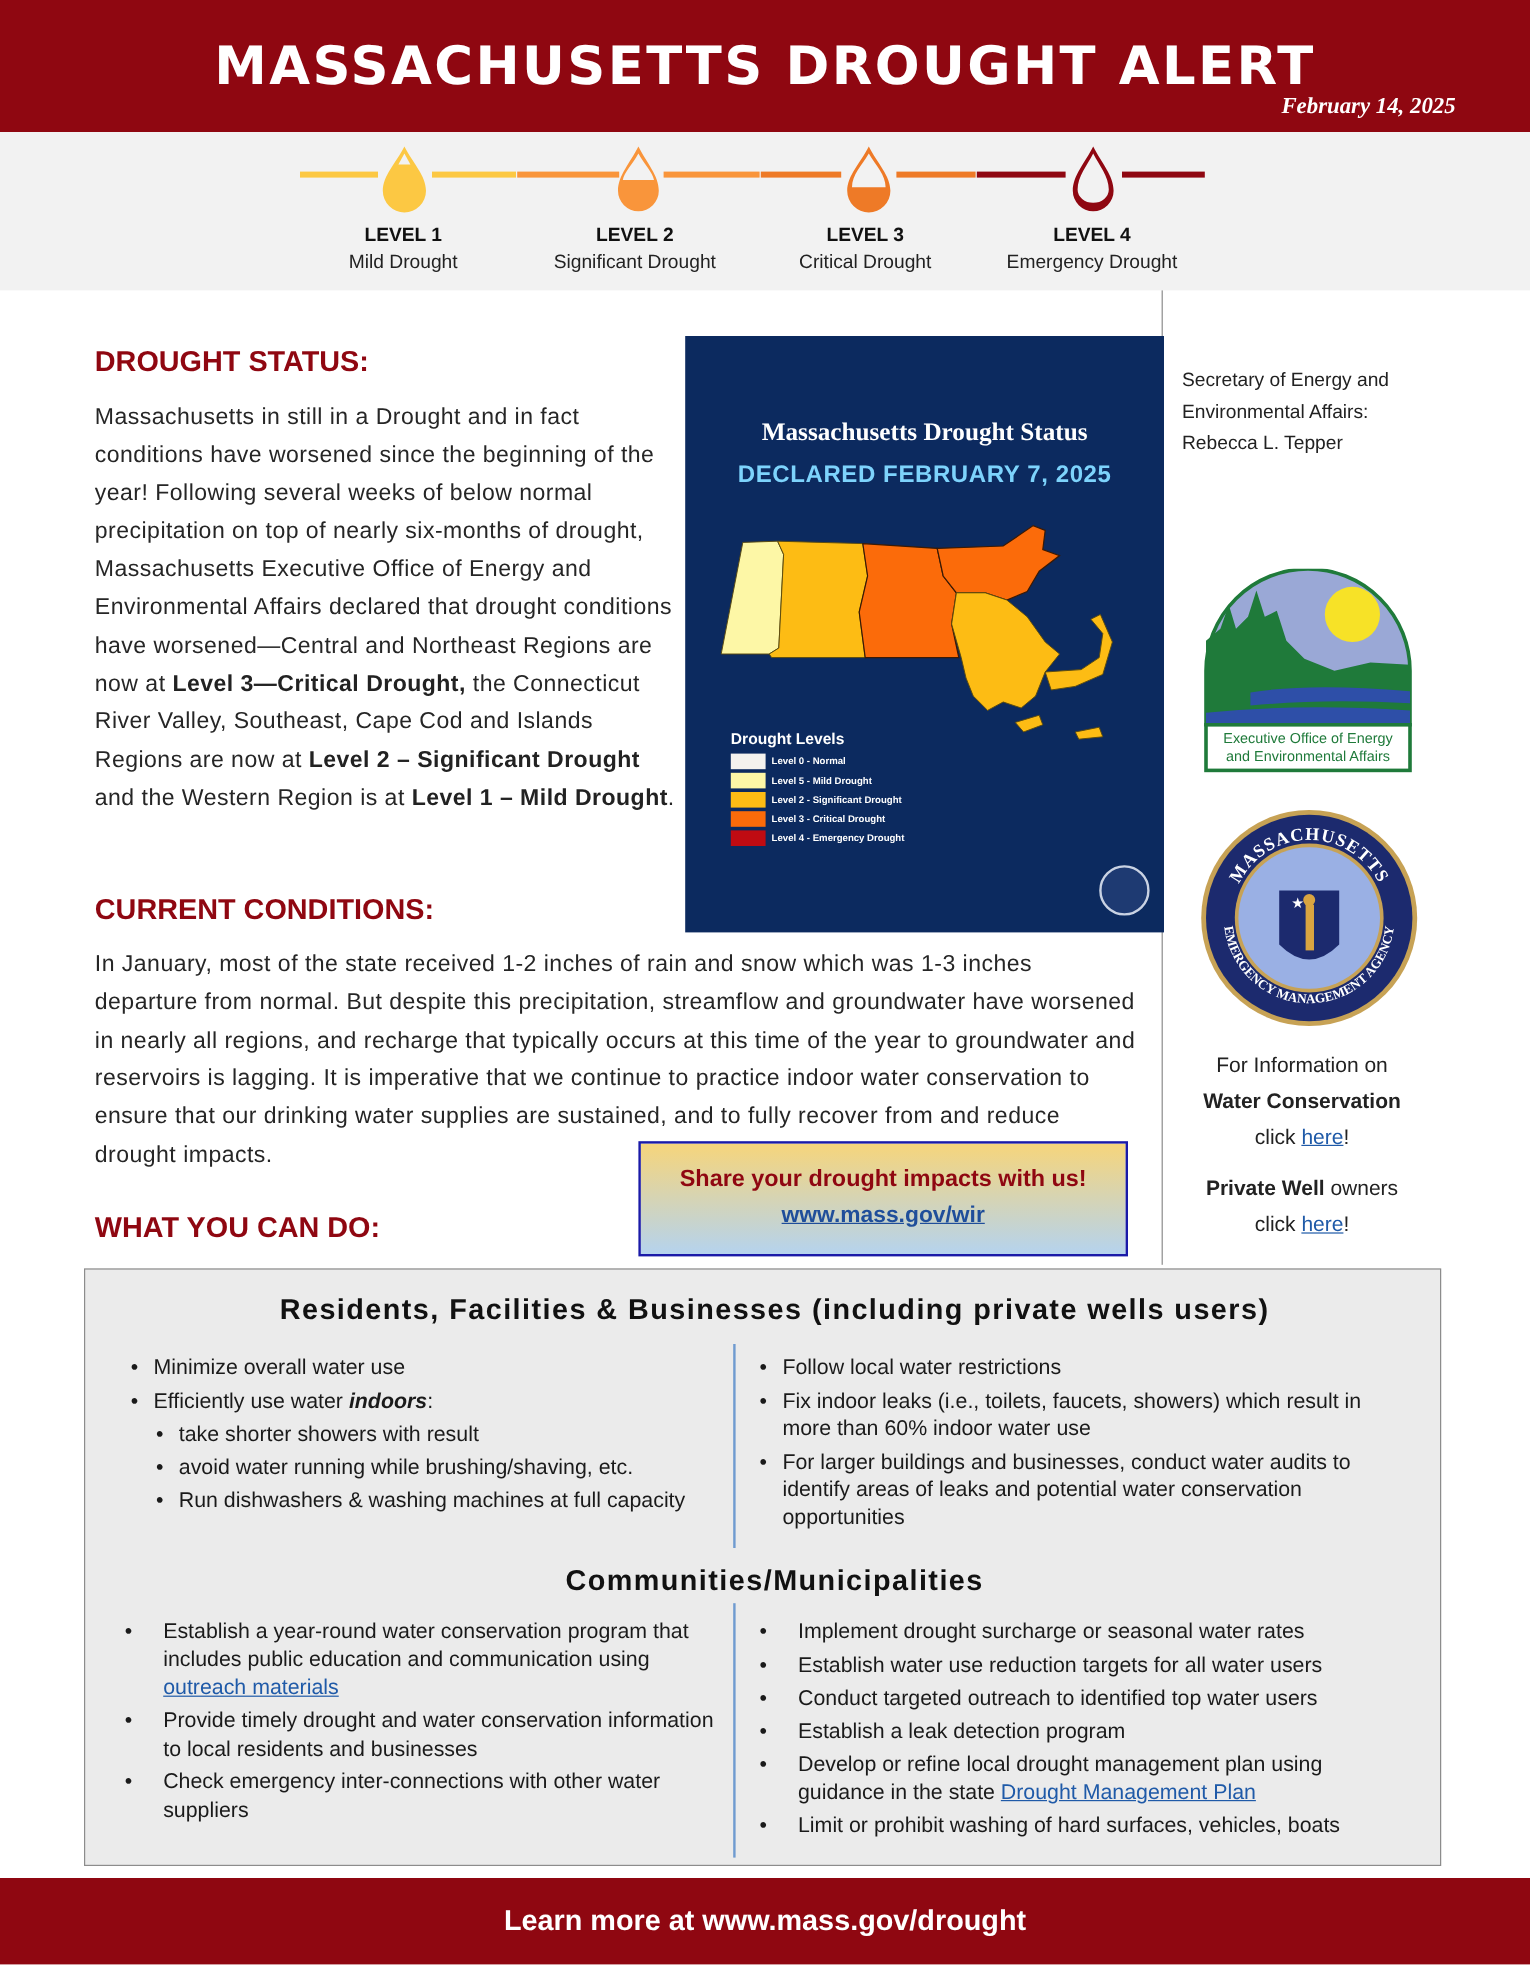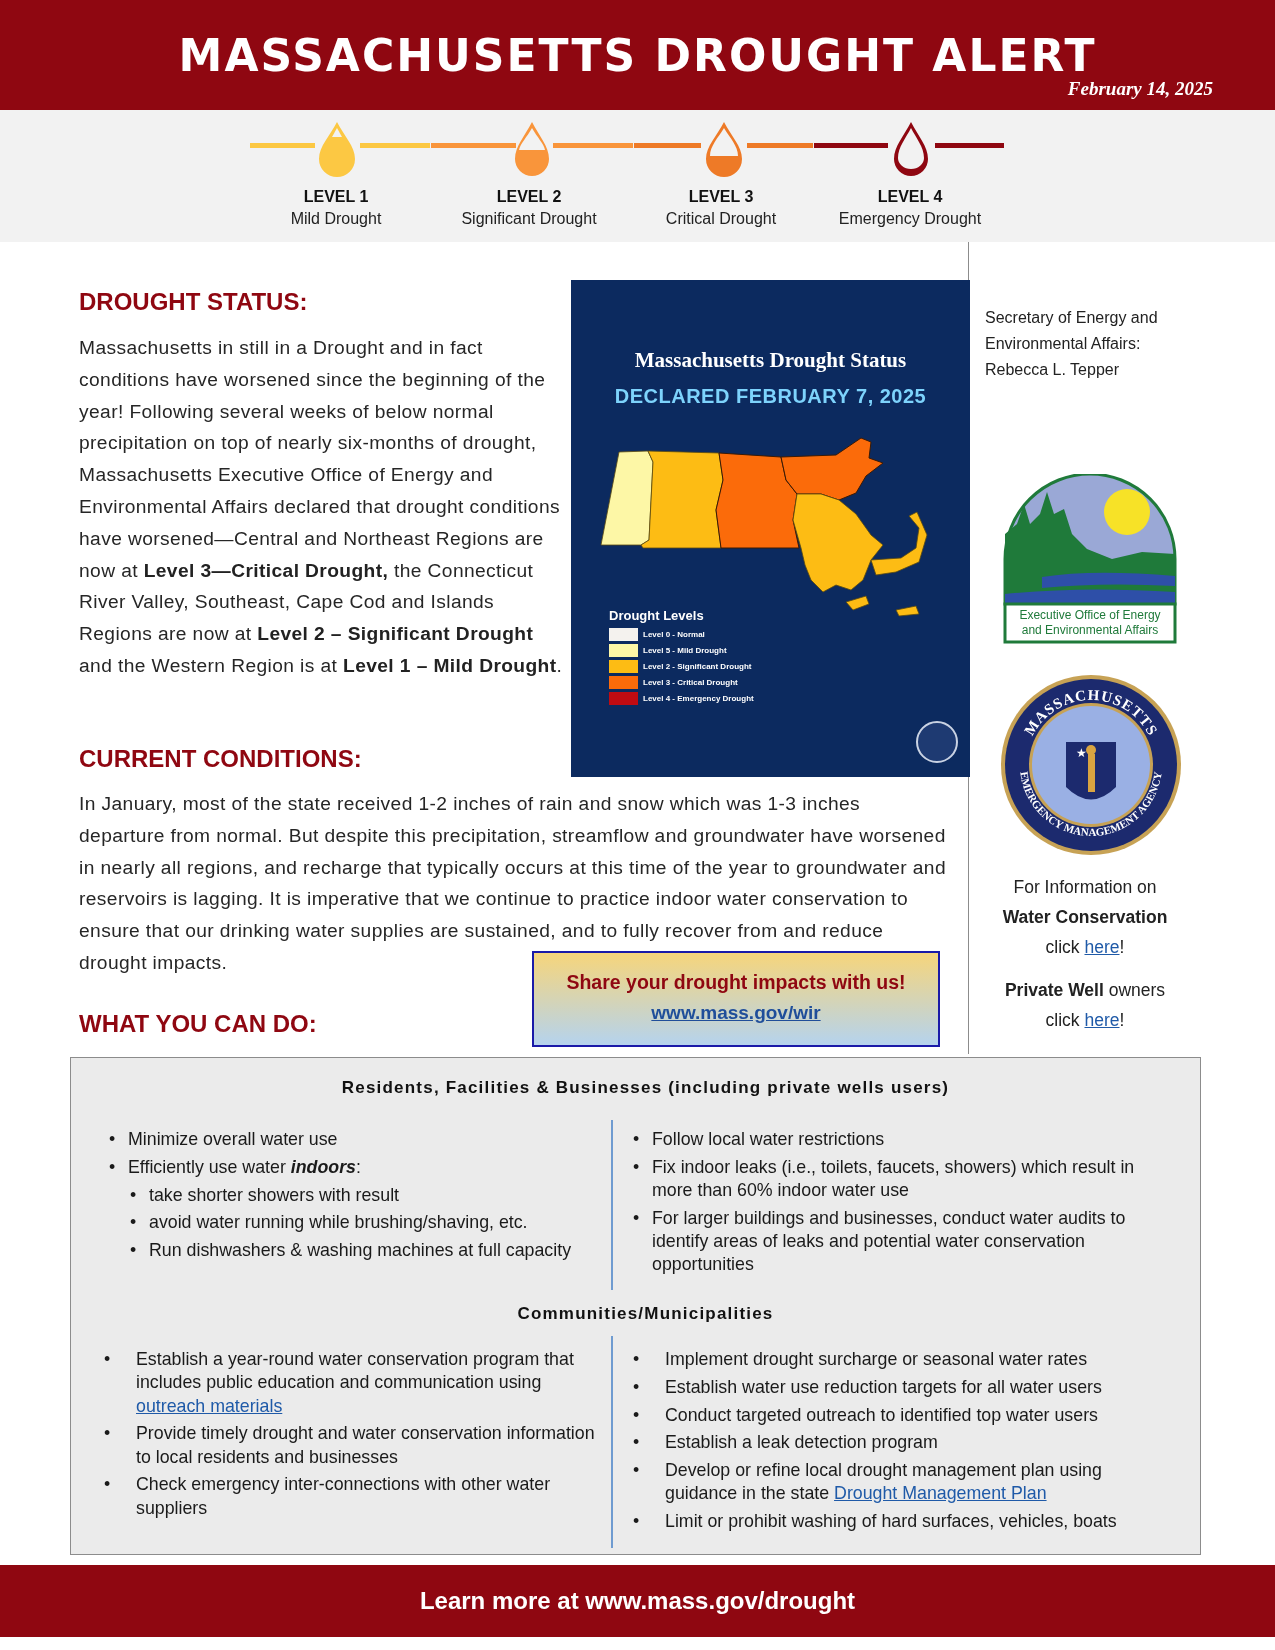--- a/index.html
+++ b/index.html
@@ -38,21 +38,21 @@
     .logo-eea { position: absolute; left: 1002px; top: 474px; width: 176px; height: 172px; }
     .logo-mema { position: absolute; left: 998px; top: 672px; width: 186px; height: 186px; }
     .info { position: absolute; left: 980px; width: 210px; text-align: center; font-size: 17.5px; line-height: 30px; color: #222; }
     .link { color: #1f5aa8; text-decoration: underline; }
 
     .share { position: absolute; left: 532px; top: 951px; width: 408px; height: 96px; border: 2px solid #1a1aa8; background: linear-gradient(#f6d57b, #b5d3ee); text-align: center; }
     .share .s1 { margin-top: 18px; color: #8f0711; font-weight: bold; font-size: 19.5px; }
     .share .s2 { margin-top: 8px; font-weight: bold; font-size: 19px; color: #1f4e9a; text-decoration: underline; }
 
     .box { position: absolute; left: 70px; top: 1057px; width: 1131px; height: 498px; background: #ebebeb; border: 1px solid #8c8c8c; }
-    .box .bh { position: absolute; left: 0; width: 100%; text-align: center; font-weight: bold; font-size: 17px; color: #111; letter-spacing: 1.2px; padding-left: 20px; }
+    .box .bh { position: absolute; left: 0; width: 100%; text-align: center; font-weight: bold; font-size: 24px; color: #111; letter-spacing: 1.2px; padding-left: 20px; }
     .col { position: absolute; font-size: 17.8px; line-height: 23.3px; color: #1a1a1a; }
     .col .it { position: relative; padding-left: 19px; margin-bottom: 4.5px; }
     .col .it::before { content: "•"; position: absolute; left: 0; top: 0; }
     .col .sub { margin-left: 21px; }
     .col.wide .it { padding-left: 32px; }
     .vdiv { position: absolute; width: 2px; background: #6f9bd0; }
 
     .footer { position: absolute; left: 0; top: 1565px; width: 1275px; height: 72px; background: #8f0711; color: #fff; text-align: center; font-weight: bold; font-size: 24px; line-height: 72px; }
   </style>
 </head>

